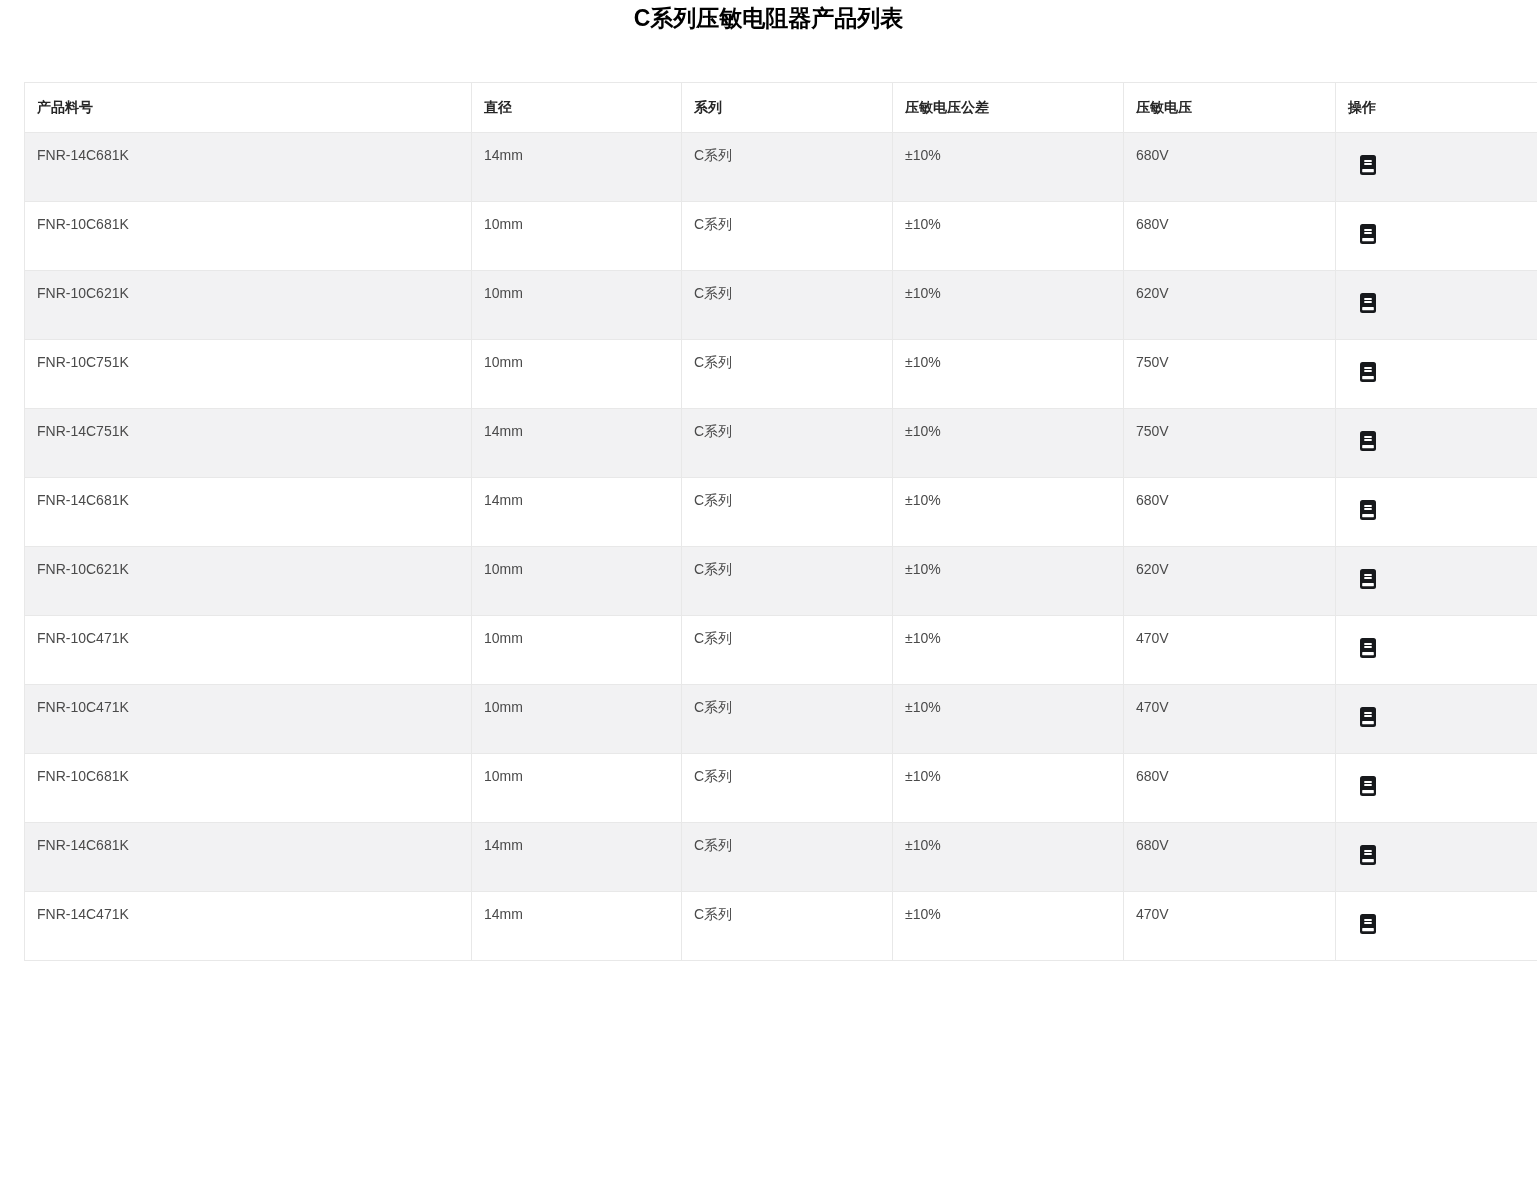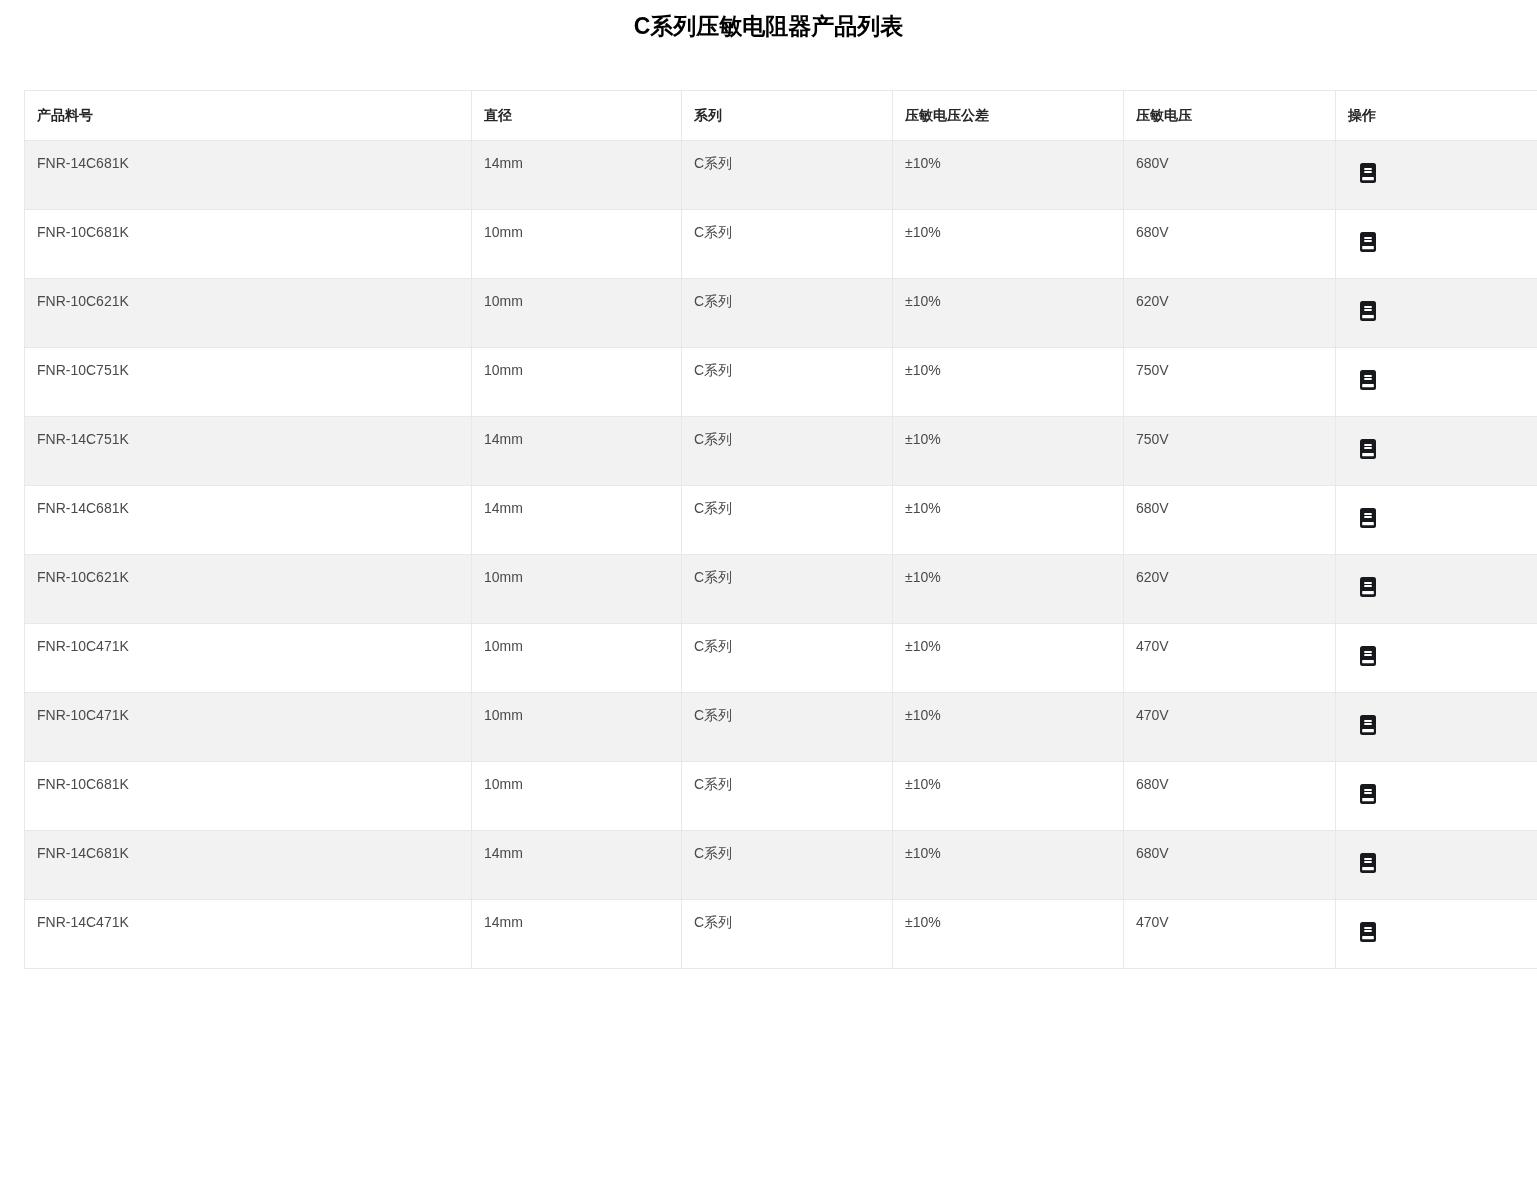--- a/index.html
+++ b/index.html
@@ -5,21 +5,21 @@
   * { box-sizing: border-box; }
   html, body {
     margin: 0;
     padding: 0;
     background: #ffffff;
     font-family: "Liberation Sans", "DejaVu Sans", sans-serif;
   }
   body { width: 1537px; }
 
   .page-title {
-    margin: 10px 0 0 0;
+    margin: 2px 0 0 0;
     text-align: center;
     font-size: 23px;
     line-height: 32px;
     font-weight: 700;
     color: #000000;
   }
 
   table.product-table {
     width: 1521px;
     margin: 48px 8px 0 24px;

